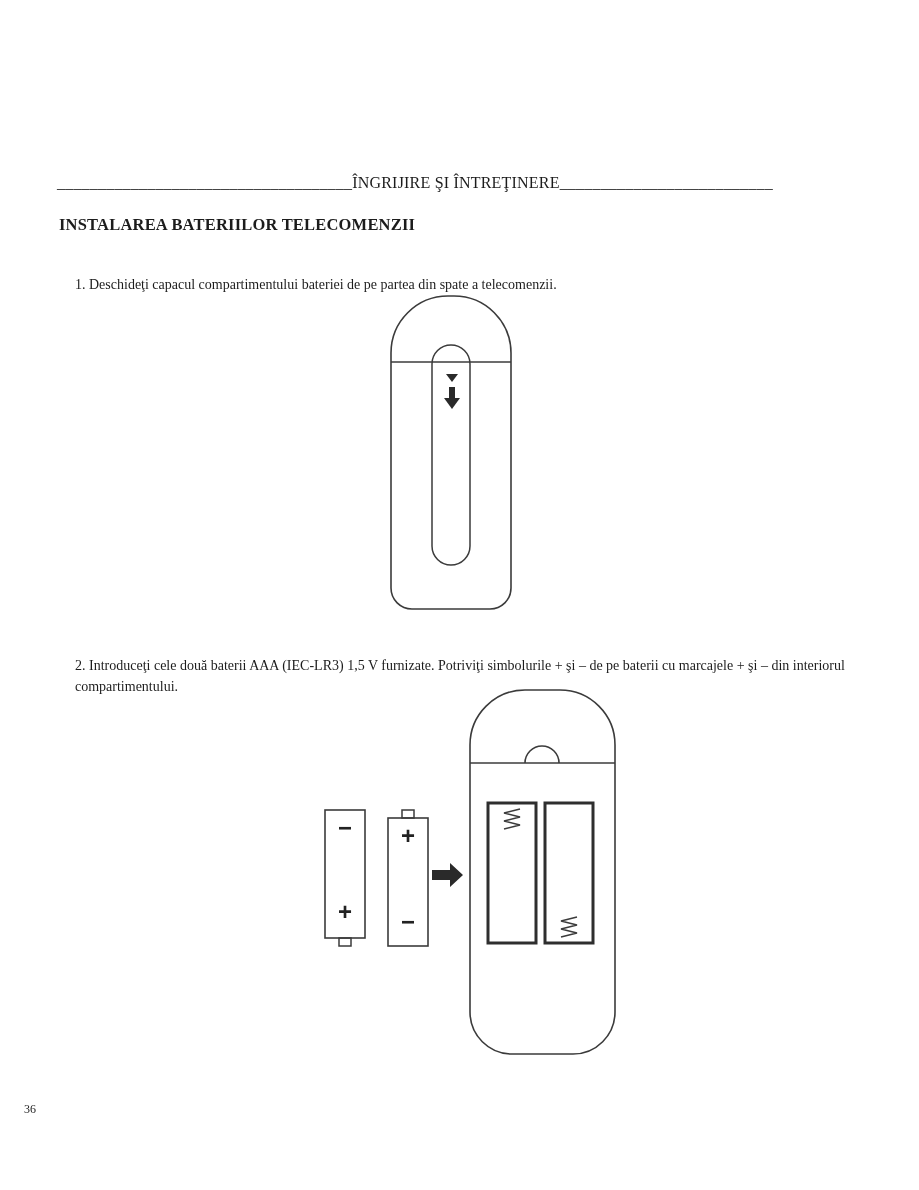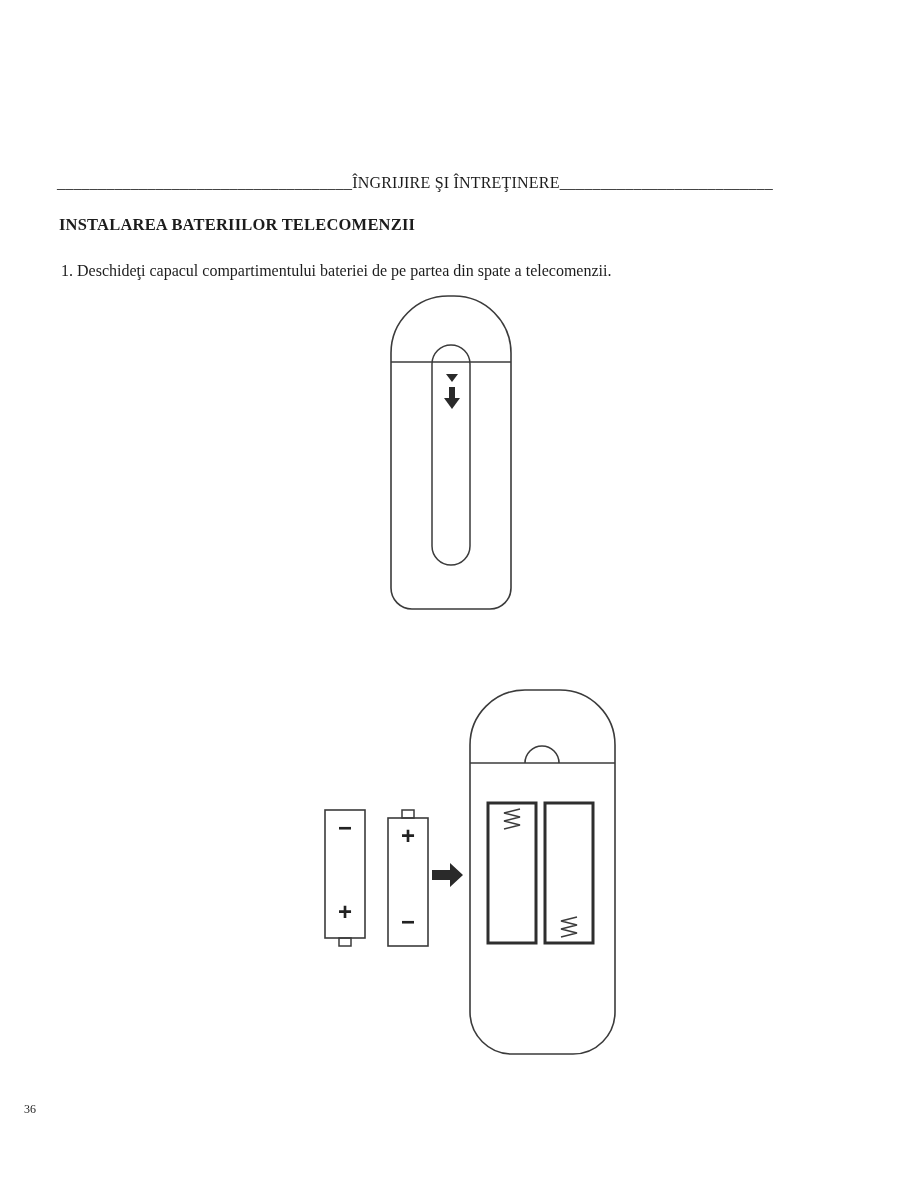--- a/index.html
+++ b/index.html
@@ -32,22 +32,22 @@
     top: 215px;
     margin: 0;
     font-size: 16.5px;
     font-weight: bold;
     letter-spacing: 0.2px;
     text-align: center;
   }
   .step {
     position: absolute;
     left: 59px;
-    margin: 2px;
-    font-size: 16px;
+    margin: 16px;
+    font-size: 14px;
     line-height: 21px;
   }
   .step-1 { top: 258px; width: 820px; }
   .step-2 { top: 639px; width: 818px; }
   .figure { position: absolute; }
   .figure-1 { left: 390px; top: 295px; }
   .figure-2 { left: 320px; top: 686px; }
   .page-number {
     position: absolute;
     left: 0;
@@ -96,20 +96,21 @@
     <path class="outline" d="M 1,58 A 57 57 0 0 1 58,1 L 64,1 A 57 57 0 0 1 121,58 L 121,293 A 21 21 0 0 1 100,314 L 22,314 A 21 21 0 0 1 1,293 Z"></path>
     <line class="outline" x1="1" y1="67" x2="121" y2="67"></line>
     <rect class="thin" x="42" y="50" width="38" height="220" rx="19" ry="19"></rect>
     <polygon class="solid" points="56,79 68,79 62,87"></polygon>
     <g>
       <rect class="solid" x="59" y="92" width="6" height="12"></rect>
       <polygon class="solid" points="54,103 70,103 62,114"></polygon>
     </g>
   </svg>
 
+  <p class="step step-2">2. Introduceţi cele două baterii AAA (IEC-LR3) 1,5 V furnizate. Potriviţi simbolurile + şi – de pe baterii cu marcajele + şi – din interiorul compartimentului.</p>
 
   <svg class="figure figure-2" width="300" height="376" viewBox="0 0 300 376">
 
     <g>
       <rect class="outline" x="5" y="124" width="40" height="128" stroke-width="2.4"></rect>
       <rect class="thin" x="19" y="252" width="12" height="8"></rect>
       <text class="battery-symbol" x="25" y="150">−</text>
       <text class="battery-symbol" x="25" y="234">+</text>
     </g>
 

